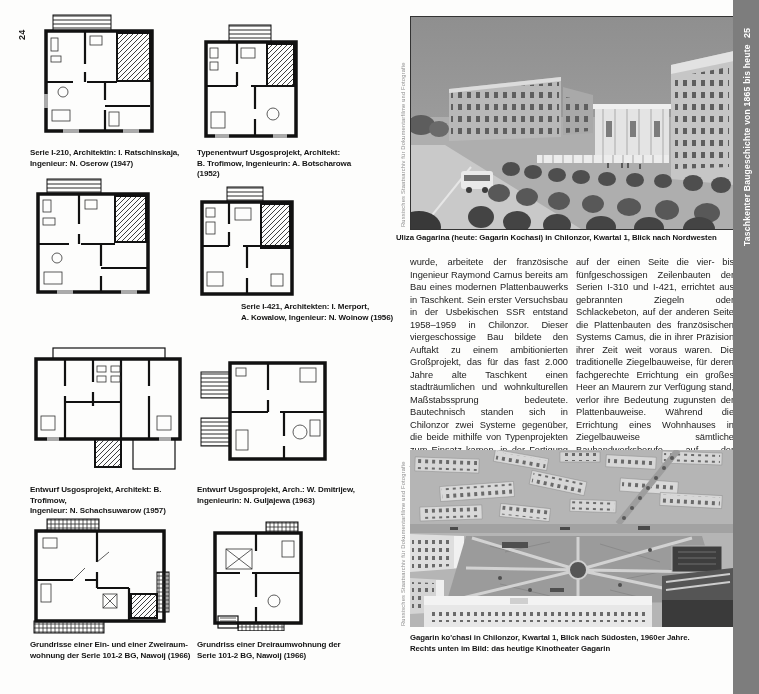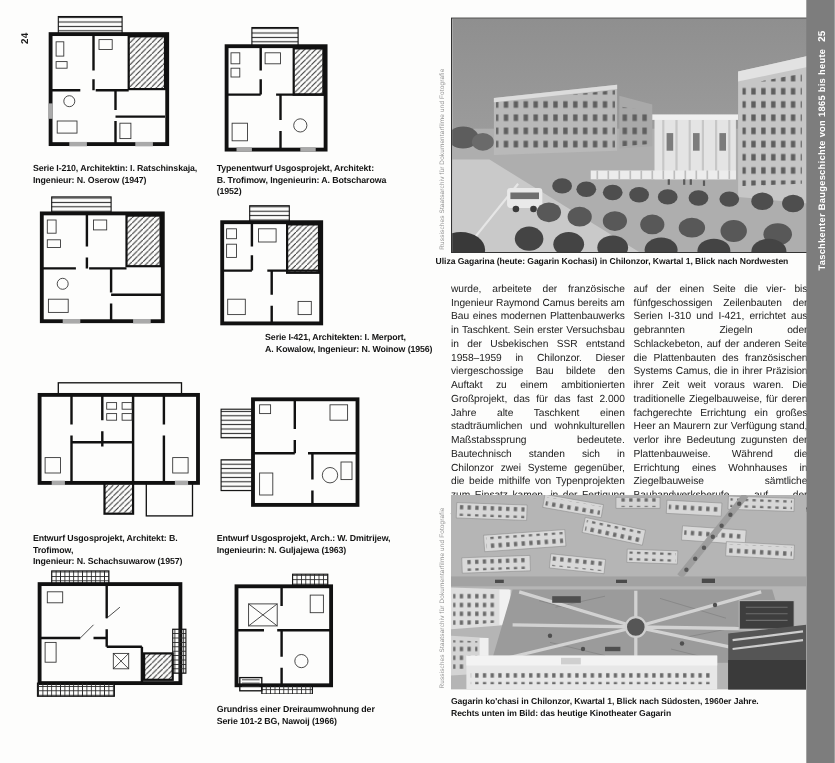--- a/index.html
+++ b/index.html
@@ -208,20 +208,22 @@
     <path d="M3 52 H28 M40 52 H89 M44 52 V76 M44 86 V102 M44 12 V30" stroke="#111" stroke-width="2.2" fill="none"></path>
     <g stroke="#333" stroke-width="0.8" fill="none">
       <rect x="14" y="28" width="26" height="20"></rect>
       <path d="M14 28 L40 48 M40 28 L14 48"></path>
       <rect x="70" y="20" width="12" height="16"></rect>
         <circle cx="62" cy="80" r="6"></circle>
       <path d="M8 97 H24 M8 100 H24 M8 103 H24"></path>
     </g>
   </svg>
 
+  <div class="plan-caption" style="left:30px;top:640px;">Grundrisse einer Ein- und einer Zweiraum-
+wohnung der Serie 101-2 BG, Nawoij (1966)</div>
   <div class="plan-caption" style="left:197px;top:640px;">Grundriss einer Dreiraumwohnung der
 Serie 101-2 BG, Nawoij (1966)</div>
 
   <div class="vtext credit" style="left:400px;top:227px;">Russisches Staatsarchiv für Dokumentarfilme und Fotografie</div>
 
   <div class="photo photo-frame" style="left:410px;top:16px;width:323px;height:212px;">
     <svg width="323" height="212" viewBox="0 0 323 212">
       <rect width="323" height="212" fill="url(#sky1)"></rect>
       <rect x="0" y="100" width="323" height="112" fill="#aeaeae"></rect>
       <ellipse cx="10" cy="108" rx="14" ry="10" fill="#5d5d5d"></ellipse>

